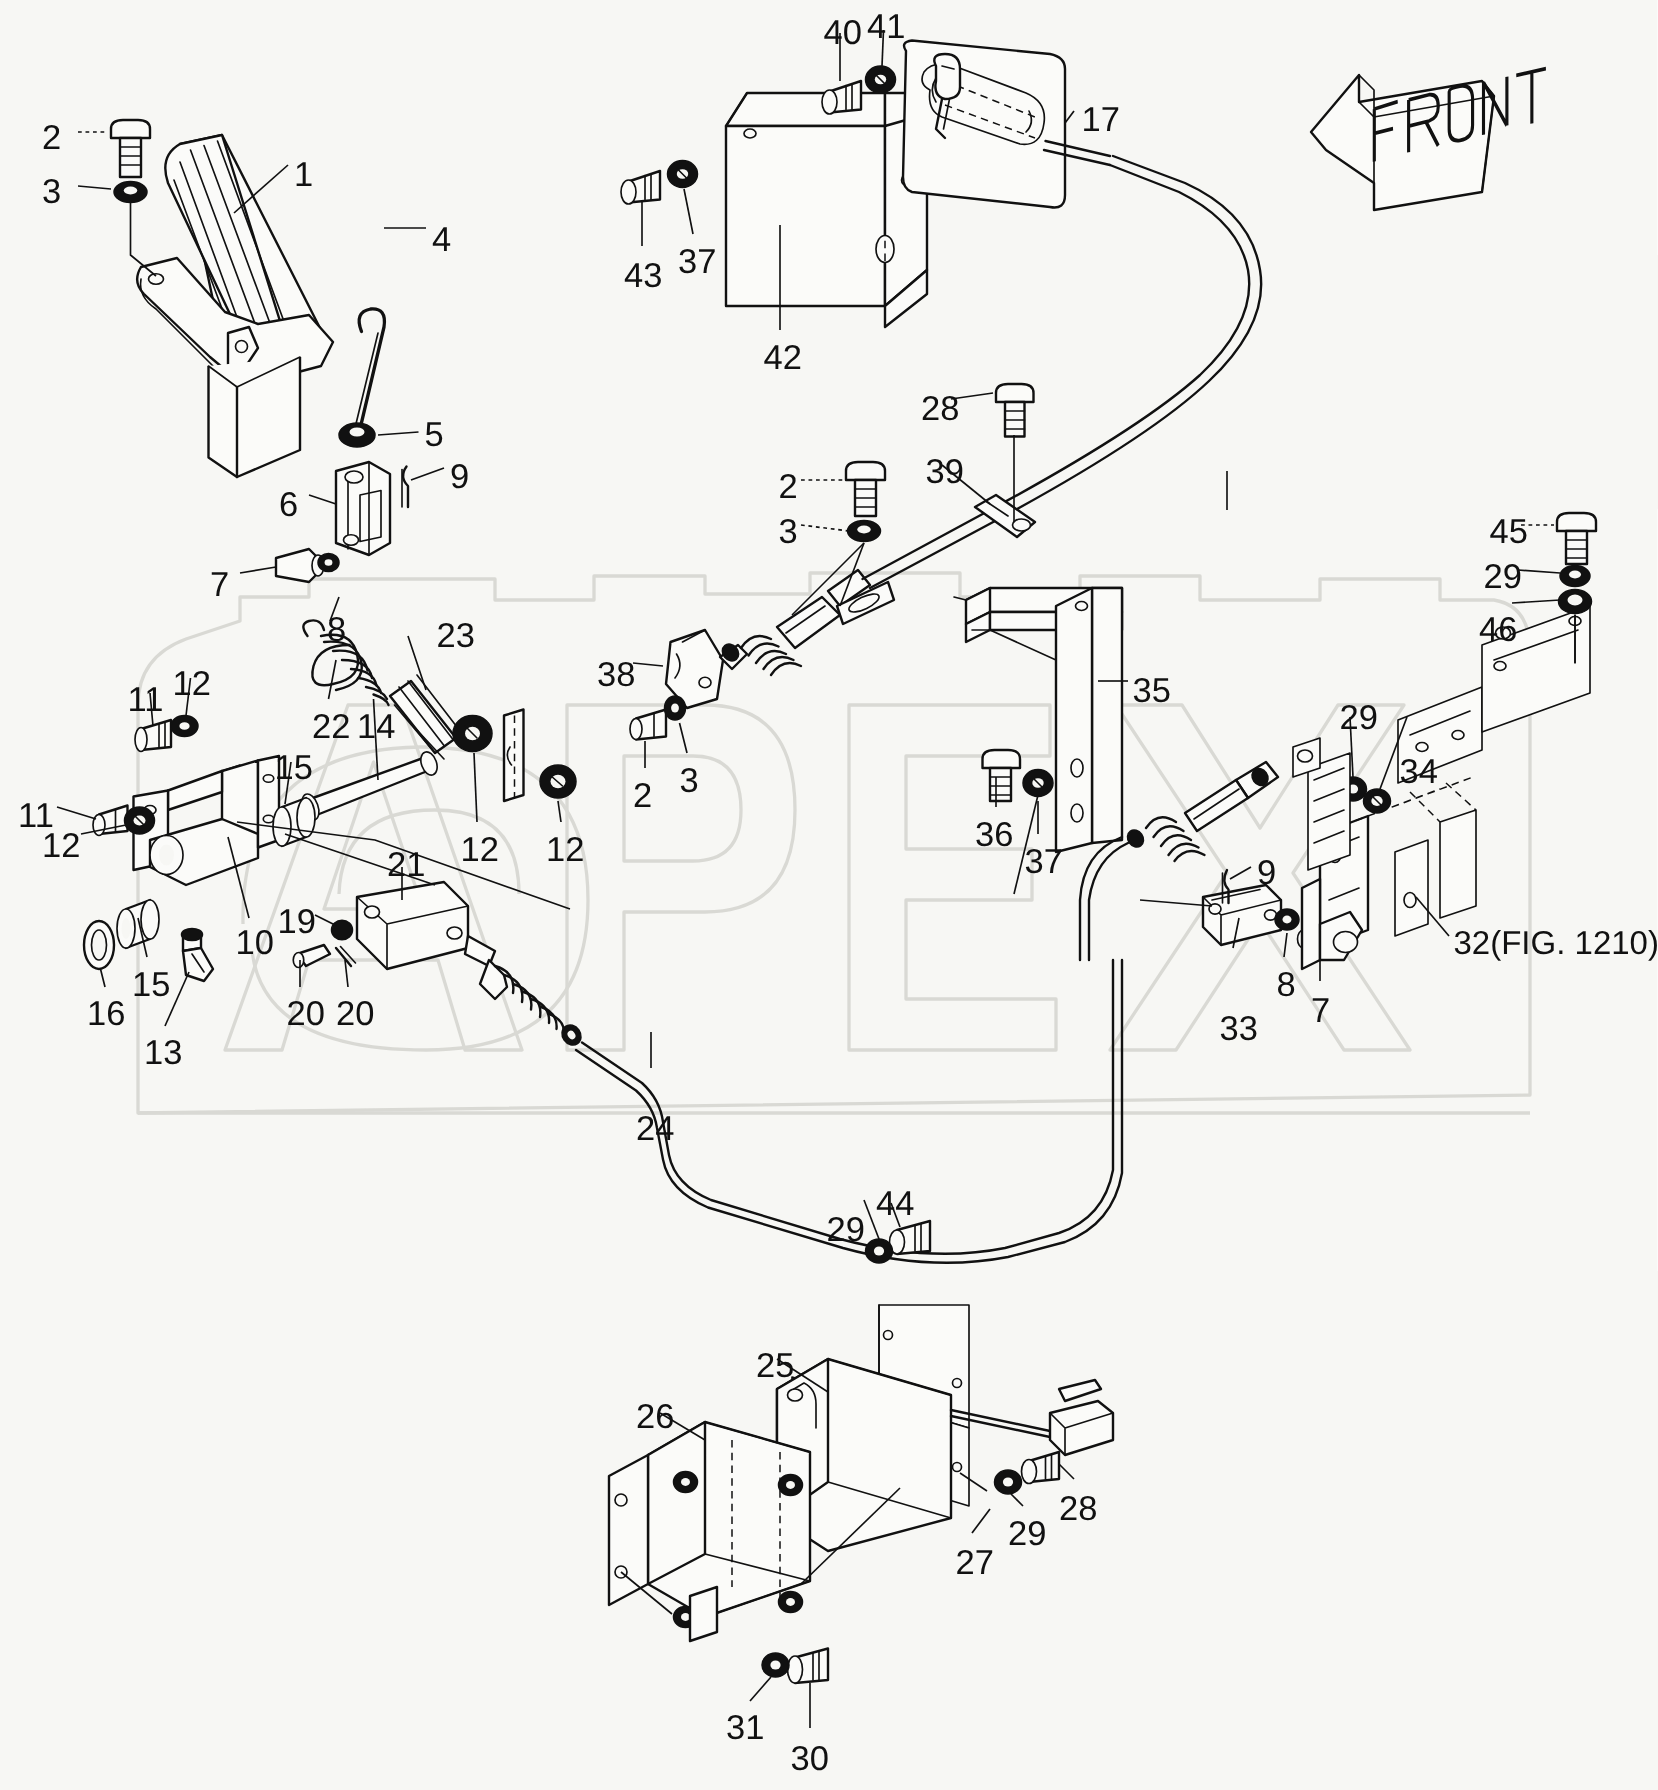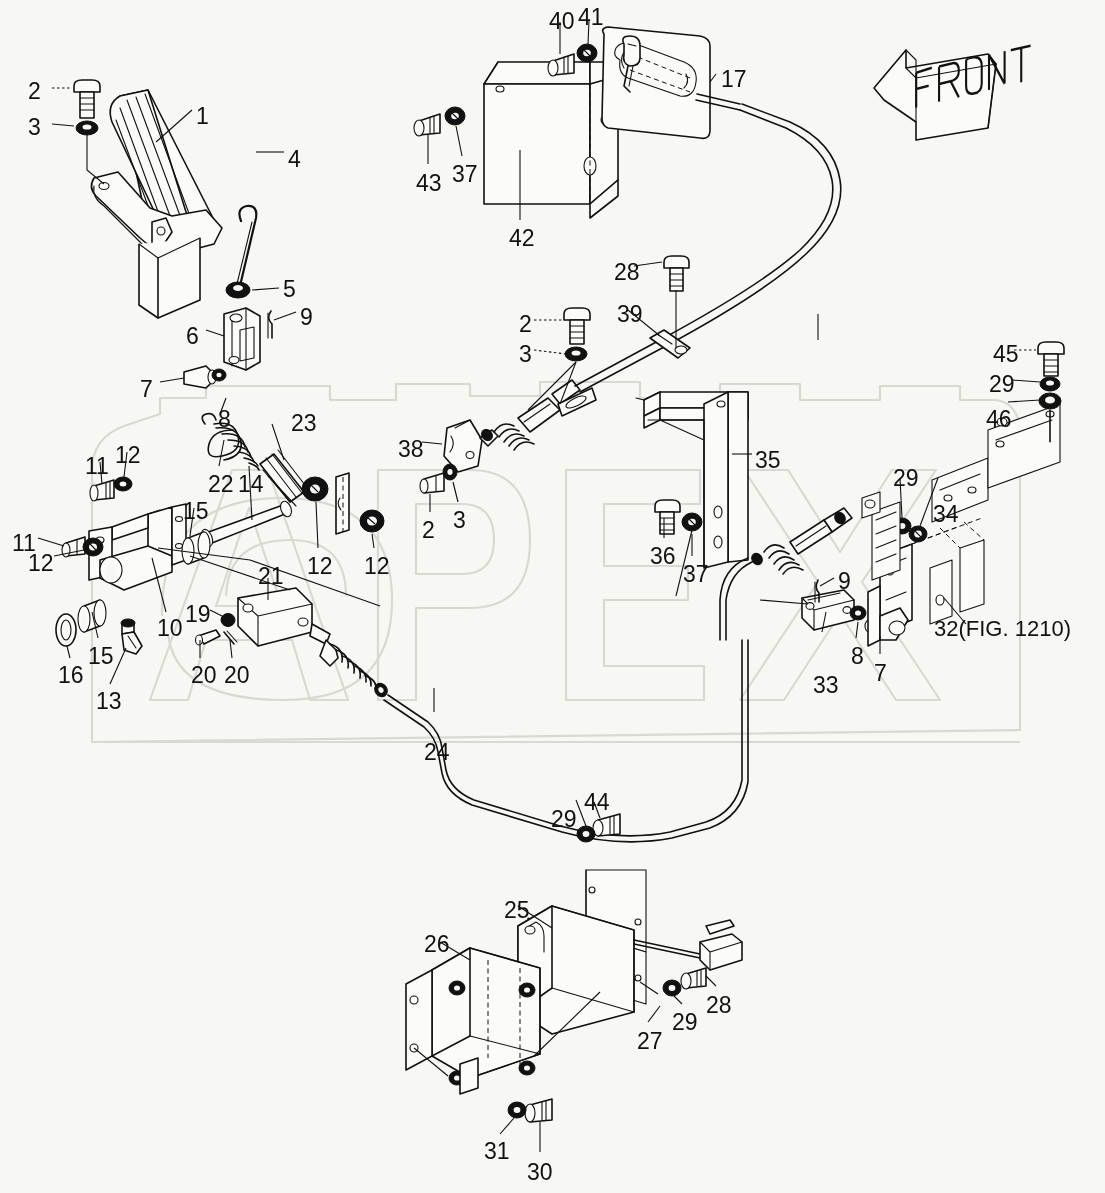--- a/index.html
+++ b/index.html
@@ -706,21 +706,21 @@
       <div class="lbl big" style="left: 614px; top: 261px;">28</div>
       <div class="lbl big" style="left: 755px; top: 449px;">35</div>
       <div class="lbl big" style="left: 650px; top: 545px;">36</div>
       <div class="lbl big" style="left: 683px; top: 563px;">37</div>
       <div class="lbl big" style="left: 893px; top: 467px;">29</div>
       <div class="lbl big" style="left: 933px; top: 467px; margin-top: 36px;">34</div>
       <div class="lbl big" style="left: 838px; top: 570px;">9</div>
       <div class="lbl big" style="left: 813px; top: 674px; text-align: right;">33</div>
       <div class="lbl big" style="left: 851px; top: 645px;">8</div>
       <div class="lbl big" style="left: 874px; top: 662px;">7</div>
-      <div class="lbl fig" style="left: 934px; top: 618px;">32(FIG. 1210)</div>
+      <div class="lbl fig" style="left: 969px; top: 618px;">32(FIG. 1210)</div>
       <div class="lbl big" style="left: 993px; top: 343px;">45</div>
       <div class="lbl big" style="left: 989px; top: 373px;">29</div>
       <div class="lbl big" style="left: 986px; top: 396px; margin-top: 12px;">46</div>
       <div class="lbl big" style="left: 549px; top: 10px;">40</div>
       <div class="lbl big" style="left: 578px; top: 6px;">41</div>
       <div class="lbl big" style="left: 721px; top: 68px;">17</div>
       <div class="lbl big" style="left: 416px; top: 172px;">43</div>
       <div class="lbl big" style="left: 452px; top: 163px;">37</div>
       <div class="lbl big" style="left: 509px; top: 227px;">42</div>
       <div class="lbl big" style="left: 551px; top: 808px;">29</div>

